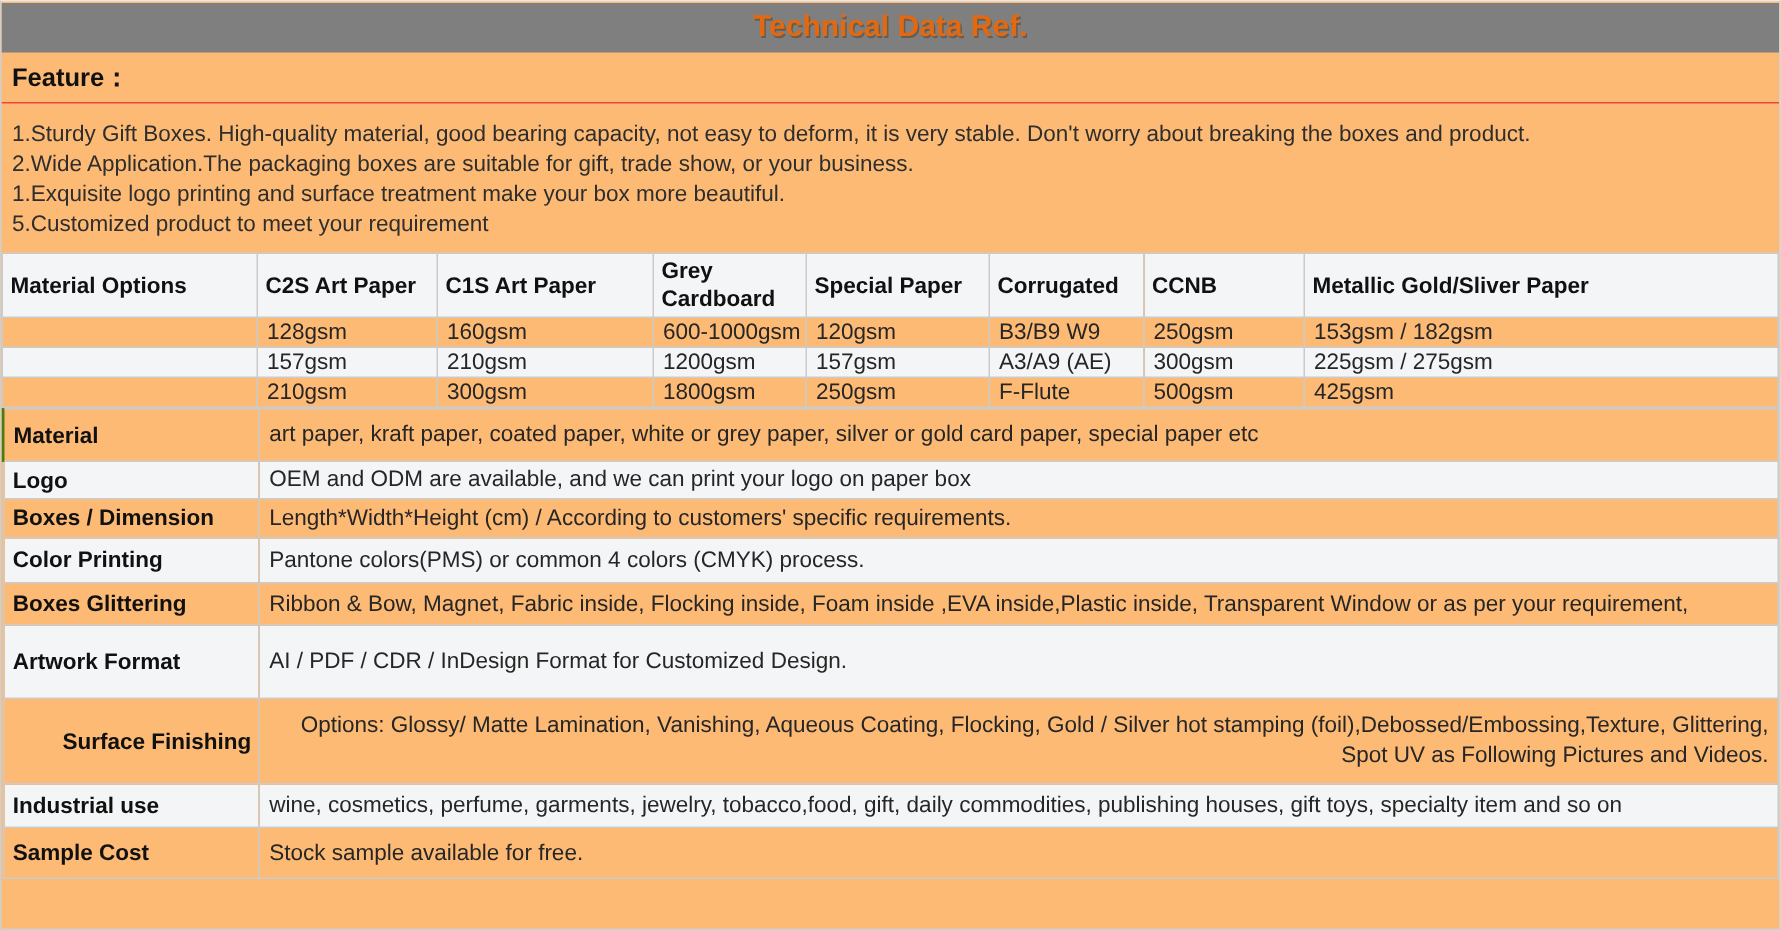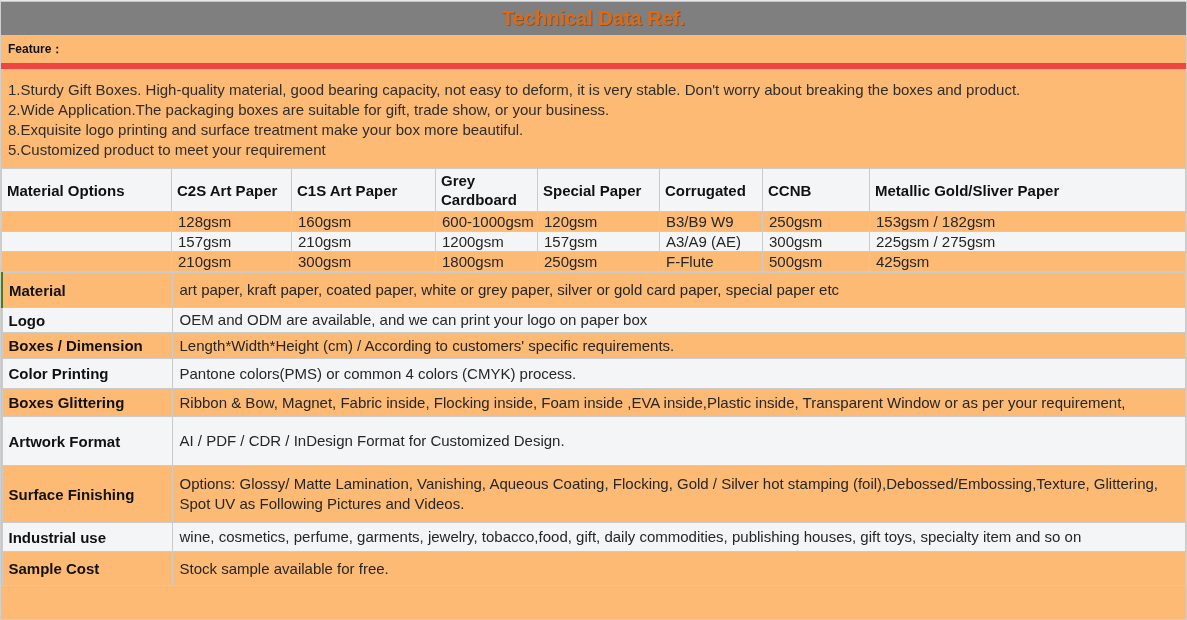--- a/index.html
+++ b/index.html
@@ -26,25 +26,25 @@
     justify-content: center;
   }
   .title-bar .title-text {
     color: #e2690f;
     font-size: 20px;
     font-weight: bold;
     text-shadow: 1px 1px 0 rgba(60,30,0,0.35);
   }
   .feature-heading {
     height: 34px;
-    border-bottom: 6px solid #ef4444;
+    border-bottom: 1px solid #ef4444;
     display: flex;
     align-items: center;
     padding-left: 7px;
-    font-size: 12px;
+    font-size: 17px;
     font-weight: bold;
     color: #111;
   }
   .feature-list {
     padding: 11px 8px 0 7px;
     font-size: 15px;
     line-height: 20px;
     color: #2e2e2e;
     margin-bottom: 8px;
   }
@@ -90,40 +90,40 @@
     vertical-align: middle;
     line-height: 20px;
   }
   .spec-table tr:nth-child(even) { background: #f4f5f6; }
   .spec-table tr.r1 { height: 35px; }
   .spec-table tr.r2 { height: 25px; }
   .spec-table tr.r3 { height: 26px; }
   .spec-table tr.r4 { height: 30px; }
   .spec-table tr.r5 { height: 28px; }
   .spec-table tr.r6 { height: 49px; }
-  .spec-table tr.r7 { height: 57px; }
+  .spec-table tr.r7 { height: 57px; text-align: right; }
   .spec-table tr.r8 { height: 29px; }
   .spec-table tr.r9 { height: 34px; margin-top: 44px; }
   .spec-table tr.r1 .spec-label { border-left: 2px solid #4d7c0f; }
 </style>
 </head>
 <body>
 
 <div class="page">
 
   <div class="title-bar">
     <span class="title-text">Technical Data Ref.</span>
   </div>
 
   <div class="feature-heading">Feature：</div>
 
   <div class="feature-list">
     <div>1.Sturdy Gift Boxes. High-quality material, good bearing capacity, not easy to deform, it is very stable. Don't worry about breaking the boxes and product.</div>
     <div>2.Wide Application.The packaging boxes are suitable for gift, trade show, or your business.</div>
-    <div>8.Exquisite logo printing and surface treatment make your box more beautiful.</div>
+    <div>1.Exquisite logo printing and surface treatment make your box more beautiful.</div>
     <div>5.Customized product to meet your requirement</div>
   </div>
 
   <table class="materials-table">
     <colgroup>
       <col style="width:170px">
         <col style="width:120px">
         <col style="width:144px">
         <col style="width:102px">
       <col style="width:122px">

